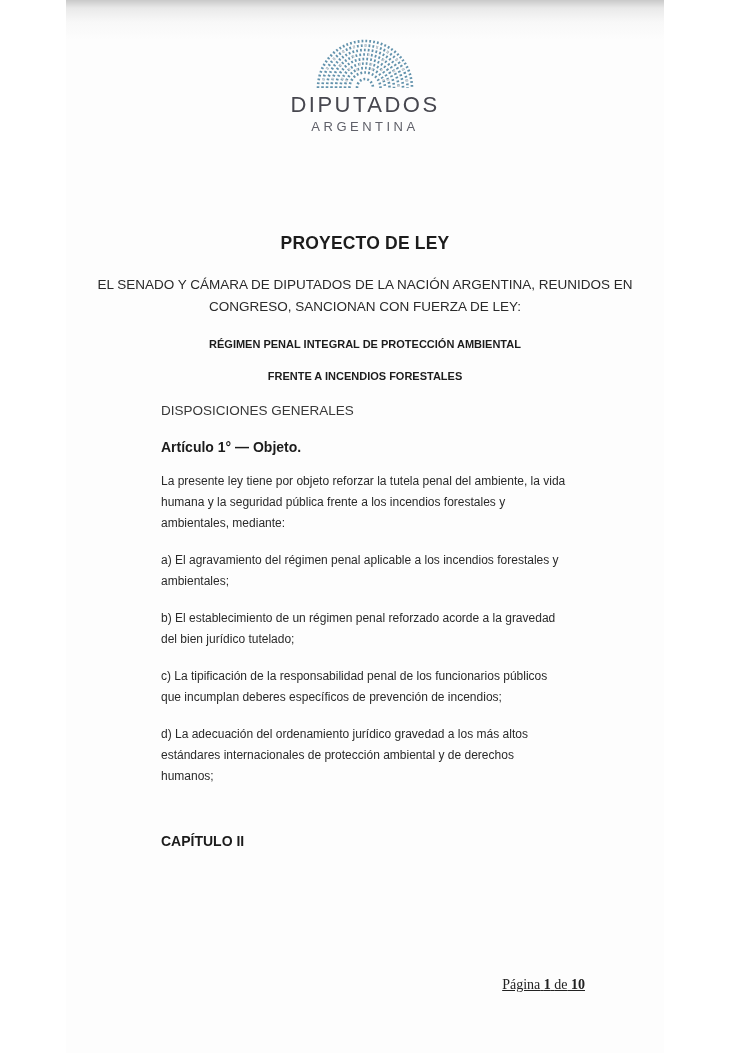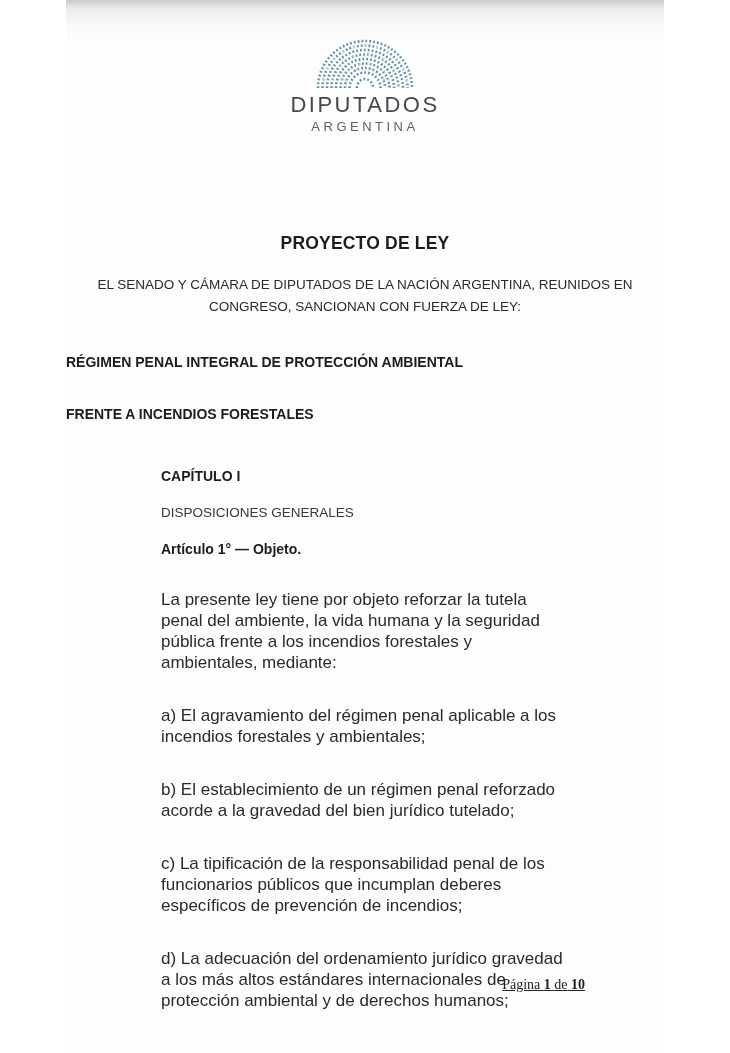--- a/index.html
+++ b/index.html
@@ -55,24 +55,25 @@
   }
   .preamble {
     margin: 20px auto 0 auto;
     max-width: 545px;
     text-align: center;
     font-size: 13.5px;
     line-height: 22px;
     color: #2a2a2a;
   }
   .law-title-line {
-    font-size: 14px;
+    text-align: center;
+    font-size: 11px;
     font-weight: 700;
     color: #1c1c1c;
-    margin-top: 36px;
+    margin-top: 20px;
   }
   .law-title-line:first-of-type {
     margin-top: 40px;
   }
 
   
   .body-content {
     padding: 0 95px;
   }
   .chapter-heading {
@@ -86,22 +87,22 @@
     font-size: 13.5px;
     color: #383838;
   }
   .article-heading {
     margin-top: 21px;
     font-size: 14px;
     font-weight: 700;
     color: #1c1c1c;
   }
   .paragraph {
-    margin-top: 32px;
-    font-size: 17px;
+    margin-top: 16px;
+    font-size: 12px;
     line-height: 21px;
     color: #2a2a2a;
   }
   .chapter-heading.second {
   }
 
   
   .page-footer {
     position: absolute;
     top: 977px;
@@ -144,21 +145,20 @@
   </div>
 
   <div class="doc-title">PROYECTO DE LEY</div>
 
   <div class="preamble">EL SENADO Y CÁMARA DE DIPUTADOS DE LA NACIÓN ARGENTINA, REUNIDOS EN CONGRESO, SANCIONAN CON FUERZA DE LEY:</div>
 
   <div class="law-title-line">RÉGIMEN PENAL INTEGRAL DE PROTECCIÓN AMBIENTAL</div>
   <div class="law-title-line">FRENTE A INCENDIOS FORESTALES</div>
 
   <div class="body-content">
-    <div class="chapter-heading">CAPÍTULO I</div>
     <div class="chapter-subheading">DISPOSICIONES GENERALES</div>
     <div class="article-heading">Artículo 1° — Objeto.</div>
 
     <p class="paragraph">La presente ley tiene por objeto reforzar la tutela penal del ambiente, la vida humana y la seguridad pública frente a los incendios forestales y ambientales, mediante:</p>
 
     <p class="paragraph">a) El agravamiento del régimen penal aplicable a los incendios forestales y ambientales;</p>
     <p class="paragraph">b) El establecimiento de un régimen penal reforzado acorde a la gravedad del bien jurídico tutelado;</p>
     <p class="paragraph">c) La tipificación de la responsabilidad penal de los funcionarios públicos que incumplan deberes específicos de prevención de incendios;</p>
     <p class="paragraph">d) La adecuación del ordenamiento jurídico gravedad a los más altos estándares internacionales de protección ambiental y de derechos humanos;</p>
 

